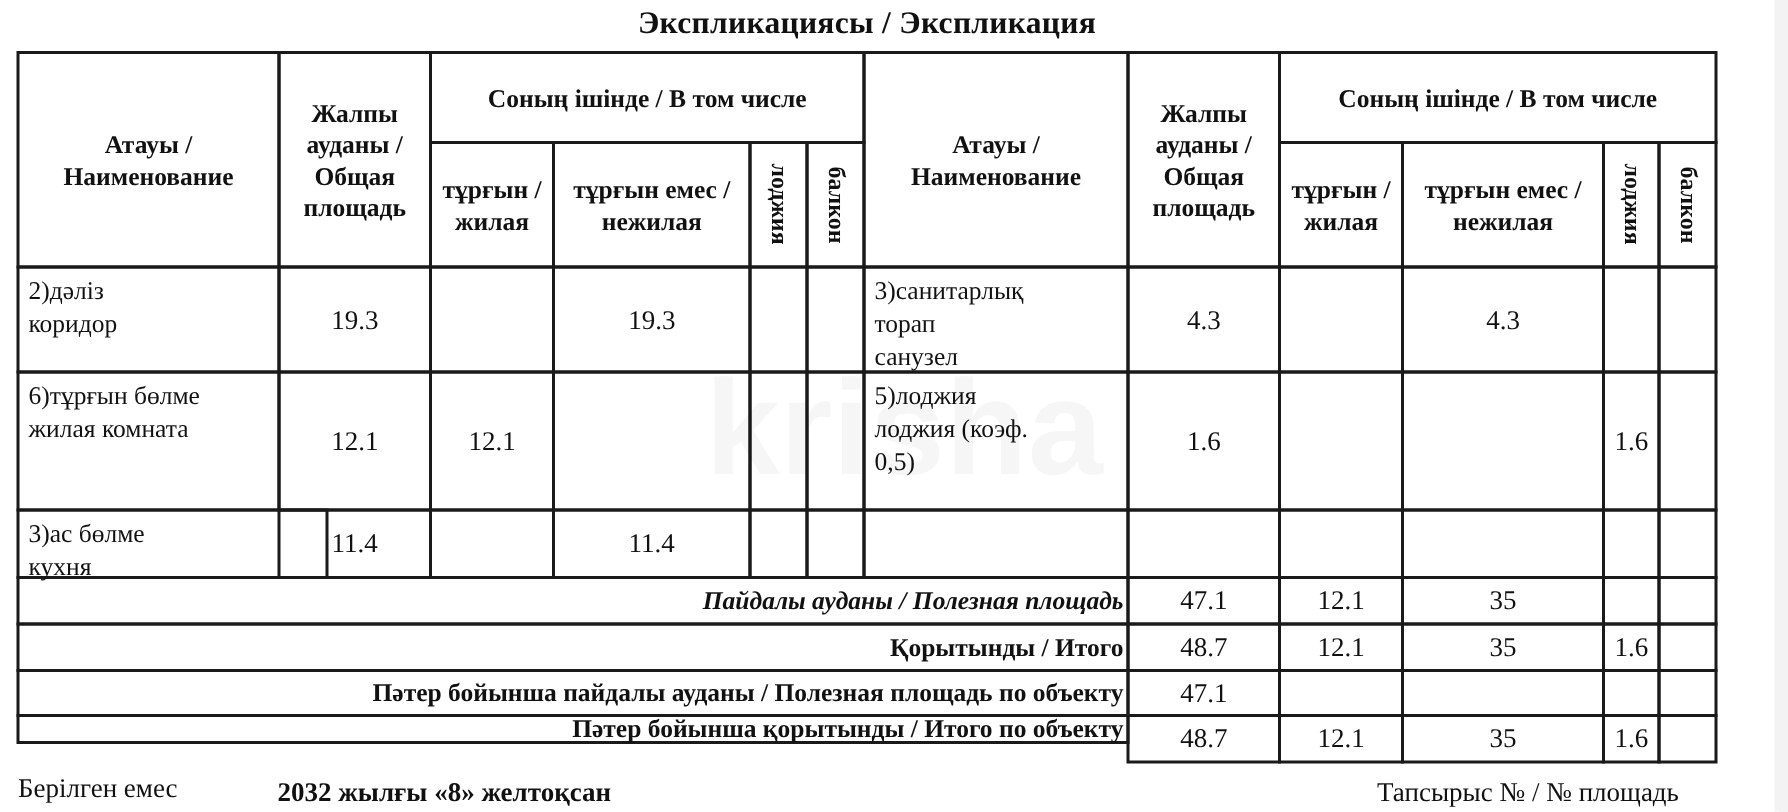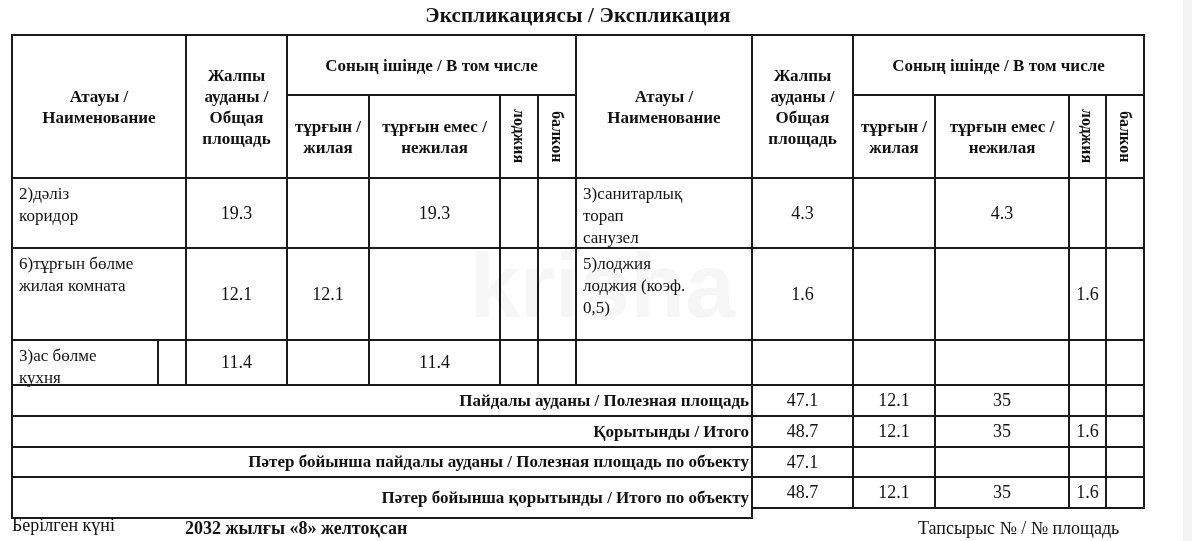--- a/index.html
+++ b/index.html
@@ -76,21 +76,21 @@
     </div>
     <div class="cell val" style="left: 368px; top: 247px; width: 133px; height: 94px;">
       <span style="white-space: pre-line;"></span>
     </div>
     <div class="cell val" style="left: 499px; top: 247px; width: 40px; height: 94px;">
       <span style="white-space: pre-line;"></span>
     </div>
     <div class="cell val" style="left: 537px; top: 247px; width: 40px; height: 94px;">
       <span style="white-space: pre-line;"></span>
     </div>
-    <div class="cell name" style="left: 11px; top: 339px; width: 148px; height: 47px;">
+    <div class="cell name" style="left: 11px; top: 339px; width: 208px; height: 47px;">
       <span style="white-space: pre-line;">3)ас бөлме
   кухня</span>
     </div>
     <div class="cell val" style="left: 185px; top: 339px; width: 103px; height: 47px;">
       <span style="white-space: pre-line;">11.4</span>
     </div>
     <div class="cell val" style="left: 286px; top: 339px; width: 84px; height: 47px;">
       <span style="white-space: pre-line;"></span>
     </div>
     <div class="cell val" style="left: 368px; top: 339px; width: 133px; height: 47px;">
@@ -174,21 +174,21 @@
     </div>
     <div class="cell val" style="left: 934px; top: 339px; width: 136px; height: 47px;">
       <span style="white-space: pre-line;"></span>
     </div>
     <div class="cell val" style="left: 1068px; top: 339px; width: 39px; height: 47px;">
       <span style="white-space: pre-line;"></span>
     </div>
     <div class="cell val" style="left: 1105px; top: 339px; width: 40px; height: 47px;">
       <span style="white-space: pre-line;"></span>
     </div>
-    <div class="cell sumlabel" style="left: 11px; top: 384px; width: 742px; height: 33px;">
+    <div class="cell sumlabel" style="left: 11px; top: 384px; width: 742px; height: 33px; font-style: italic;">
       <span style="white-space: pre-line;">Пайдалы ауданы / Полезная площадь</span>
     </div>
     <div class="cell val" style="left: 751px; top: 384px; width: 103px; height: 33px;">
       <span style="white-space: pre-line;">47.1</span>
     </div>
     <div class="cell val" style="left: 852px; top: 384px; width: 84px; height: 33px;">
       <span style="white-space: pre-line;">12.1</span>
     </div>
     <div class="cell val" style="left: 934px; top: 384px; width: 136px; height: 33px;">
       <span style="white-space: pre-line;">35</span>
@@ -228,21 +228,21 @@
     </div>
     <div class="cell val" style="left: 934px; top: 446px; width: 136px; height: 32px;">
       <span style="white-space: pre-line;"></span>
     </div>
     <div class="cell val" style="left: 1068px; top: 446px; width: 39px; height: 32px;">
       <span style="white-space: pre-line;"></span>
     </div>
     <div class="cell val" style="left: 1105px; top: 446px; width: 40px; height: 32px;">
       <span style="white-space: pre-line;"></span>
     </div>
-    <div class="cell sumlabel" style="left: 11px; top: 476px; width: 742px; height: 43px;">
+    <div class="cell sumlabel" style="left: 11px; top: 476px; width: 742px; height: 20px;">
       <span style="white-space: pre-line;">Пәтер бойынша қорытынды / Итого по объекту</span>
     </div>
     <div class="cell val" style="left: 751px; top: 476px; width: 103px; height: 33px;">
       <span style="white-space: pre-line;">48.7</span>
     </div>
     <div class="cell val" style="left: 852px; top: 476px; width: 84px; height: 33px;">
       <span style="white-space: pre-line;">12.1</span>
     </div>
     <div class="cell val" style="left: 934px; top: 476px; width: 136px; height: 33px;">
       <span style="white-space: pre-line;">35</span>
@@ -250,15 +250,15 @@
     <div class="cell val" style="left: 1068px; top: 476px; width: 39px; height: 33px;">
       <span style="white-space: pre-line;">1.6</span>
     </div>
     <div class="cell val" style="left: 1105px; top: 476px; width: 40px; height: 33px;">
       <span style="white-space: pre-line;"></span>
     </div>
   </div>
 
 <div class="wm">krisha</div>
 
-<div class="foot" style="left:12px; top:515px;">Берілген күні</div>
+<div class="foot" style="left:12px; top:515px;">Берілген емес</div>
 <div class="foot b" style="left:185px; top:518px;">2032 жылғы «8» желтоқсан</div>
 <div class="foot" style="left:918px; top:518px;">Тапсырыс № / № площадь</div>
 
 </body></html>

